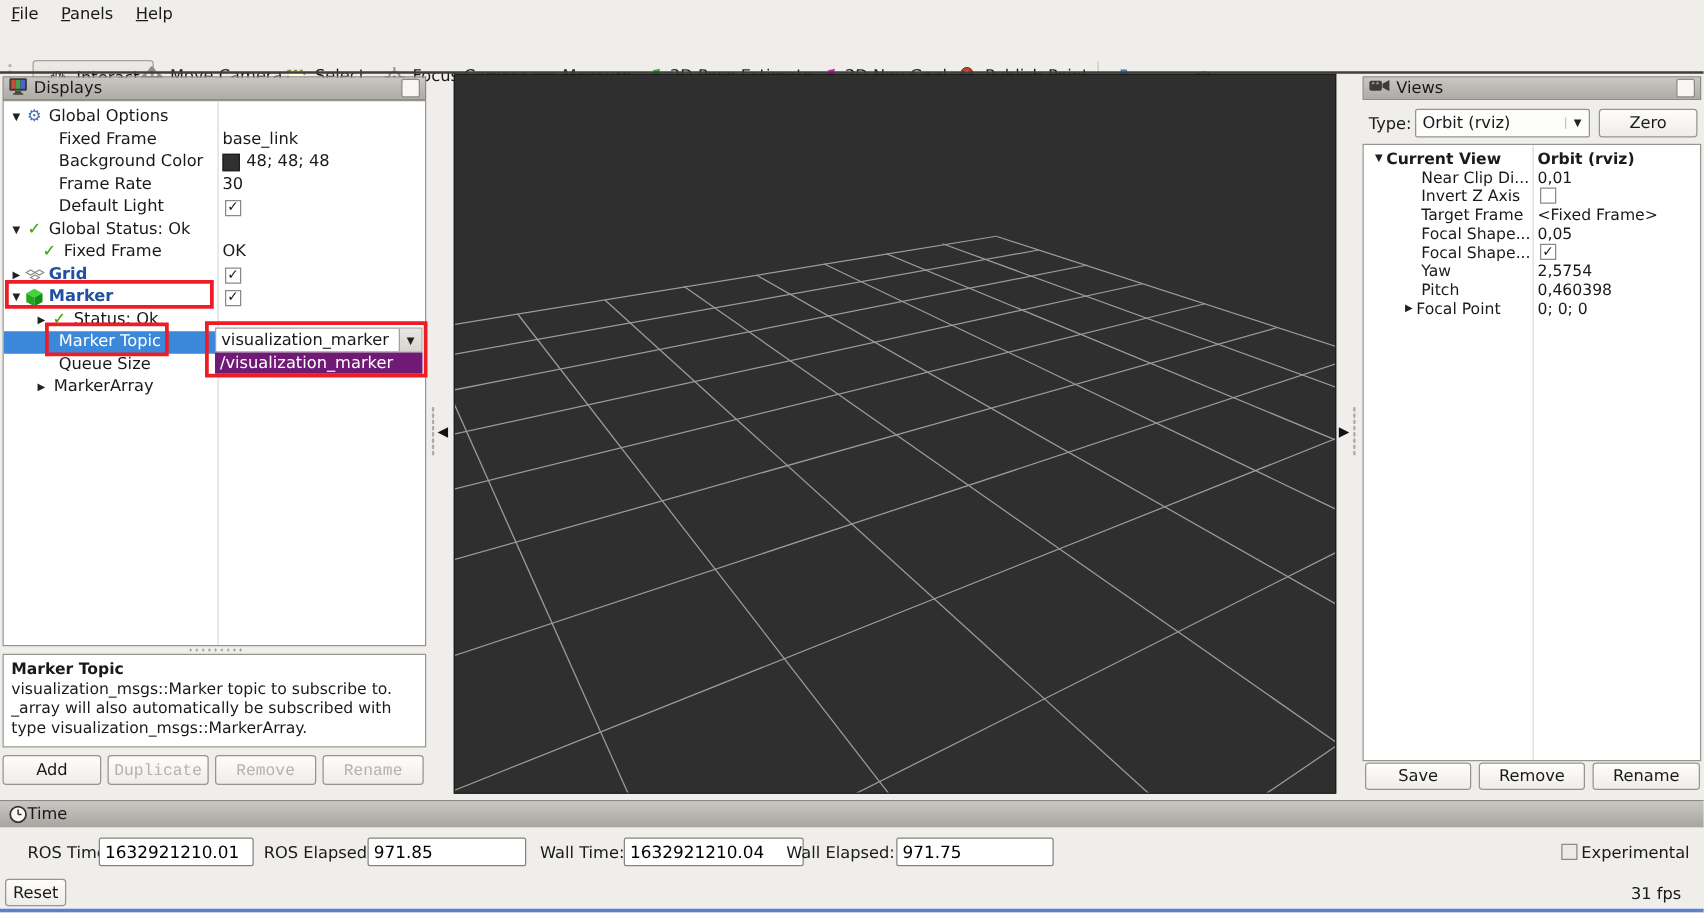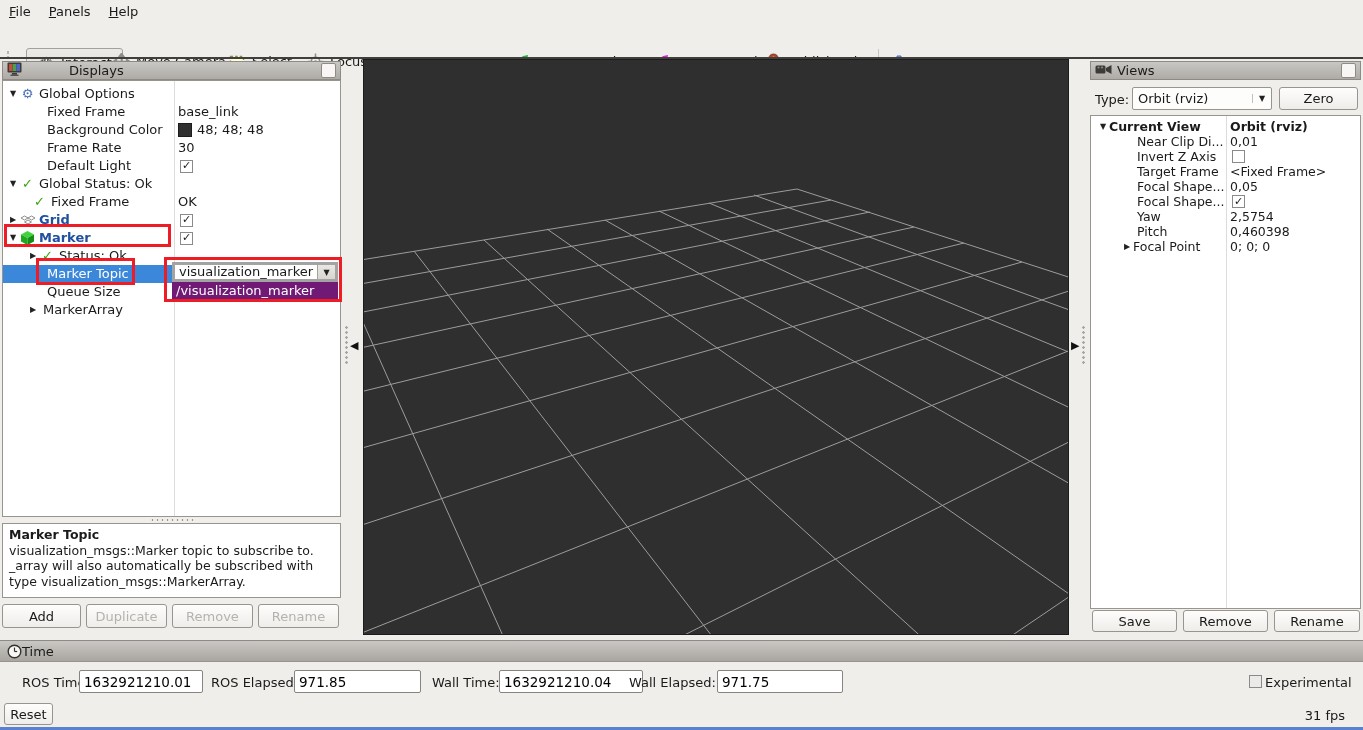--- a/index.html
+++ b/index.html
@@ -39,38 +39,38 @@
   .sp4{width:4px;flex:none;} .sp24{width:24px;flex:none;} .sp44{width:44px;flex:none;} .sp28{width:28px;flex:none;}
   .ticon{width:17px;height:16px;margin-right:3px;display:inline-flex;align-items:center;justify-content:center;flex:none;}
   .disp-name{font-weight:bold;color:#2050a0;}
   .check-g{color:#3aa40e;font-weight:bold;font-size:13px;}
   .gear{color:#4a6fb5;font-size:13px;}
   .cb{width:13px;height:13px;border:1px solid #8a8a8a;background:#fff;display:flex;align-items:center;
      justify-content:center;font-size:11px;font-weight:bold;color:#1a1a1a;margin-left:2px;flex:none;box-sizing:border-box;}
   .sw{width:12px;height:12px;background:#303030;border:1px solid #1d1d1d;margin-right:5px;flex:none;}
   .sel-row .dl{background:#3b87d9;color:#fff;}
   
-  #topic-combo{left:172px;top:262px;width:166px;height:20px;background:#fff;border:3px solid #a3a3a3;
-    display:flex;align-items:flex-end;box-sizing:border-box;font-size:13px;}
+  #topic-combo{left:172px;top:262px;width:166px;height:20px;background:#fff;border:1px solid #a3a3a3;
+    display:flex;align-items:center;box-sizing:border-box;font-size:13px;}
   #topic-combo .cval{padding-left:4px;flex:1;white-space:nowrap;overflow:hidden;}
   #topic-combo .cbtn{width:17px;height:100%;background:linear-gradient(#e9e7e3,#d8d5d0);border-left:1px solid #a5a29c;
     display:flex;align-items:center;justify-content:center;font-size:8px;color:#222;flex:none;}
   #topic-popup{left:172px;top:282px;width:166px;height:17px;background:#701a75;color:#fff;
     display:flex;align-items:center;padding-left:4px;box-sizing:border-box;font-size:13px;white-space:nowrap;}
   
   #dsplit{left:150px;top:518px;width:44px;height:4px;
     background-image:radial-gradient(#9b9893 1px,transparent 1.2px);background-size:5px 4px;}
   
   #helpbox{left:2px;top:523px;width:339px;height:75px;background:#fff;border:1px solid #98958f;box-sizing:border-box;
     padding:3px 6px;font-size:12.5px;line-height:1.25;}
   #helpbox .ht{font-weight:bold;}
   
   .btn{background:linear-gradient(#fefdfc,#efedea);border:1px solid #989590;border-radius:3px;
     display:flex;align-items:center;justify-content:center;font-size:13px;box-sizing:border-box;}
-  .btn.disabled{color:#b4b2ae;}
+  .btn.disabled{color:#b4b2ae;font-family:Liberation Mono, monospace;}
   
   .split-arrow{font-size:11px;color:#111;}
   .vdots{width:3px;height:40px;background-image:radial-gradient(#a8a5a0 1px,transparent 1.2px);background-size:3px 5px;}
   
   #viewport{left:363px;top:59px;width:706px;height:576px;background:#2f2f2f;border:1px solid #1c1c1c;box-sizing:border-box;}
   #vtree{left:1090px;top:115px;width:271px;height:494px;background:#fff;border:1px solid #98958f;box-sizing:border-box;padding-top:3px;}
   #vtree .divider{position:absolute;left:135px;top:0;bottom:0;width:1px;background:#dedcd8;}
   .vrow{display:flex;height:15px;line-height:15px;font-size:12.5px;}
   .vl{width:135px;display:flex;align-items:center;overflow:hidden;}
   .vr{flex:1;display:flex;align-items:center;padding-left:4px;overflow:hidden;}
@@ -220,21 +220,21 @@
           <path d="M1 6.5 Q9 -1 17 6.5 Q9 14 1 6.5 Z" fill="#efeeec" stroke="#44423f" stroke-width="1.1"></path>
           <circle cx="9" cy="6.5" r="2.6" fill="#3b3a60"></circle>
         </svg>
     </span>
   </div>
   <div class="abs caret-s" style="left:974px;top:46px;">▾</div>
 </div>
 
 <div id="topstrip" class="abs"></div>
 
-<div class="phdr abs" style="left:2px;top:61px;width:339px;gap:42px;">
+<div class="phdr abs" style="left:2px;top:61px;width:339px;">
   <span>
     <svg width="15" height="14" viewBox="0 0 15 14">
         <rect x="0.5" y="0.5" width="14" height="10" rx="1" fill="#3c3b39"></rect>
         <rect x="2" y="2" width="3.6" height="7" fill="#c84b3c"></rect>
         <rect x="5.7" y="2" width="3.6" height="7" fill="#4ba04b"></rect>
         <rect x="9.4" y="2" width="3.6" height="7" fill="#4b66c8"></rect>
         <rect x="5" y="11" width="5" height="1.6" fill="#3c3b39"></rect>
         <rect x="3.5" y="12.6" width="8" height="1.2" fill="#3c3b39"></rect>
       </svg>
   </span>

